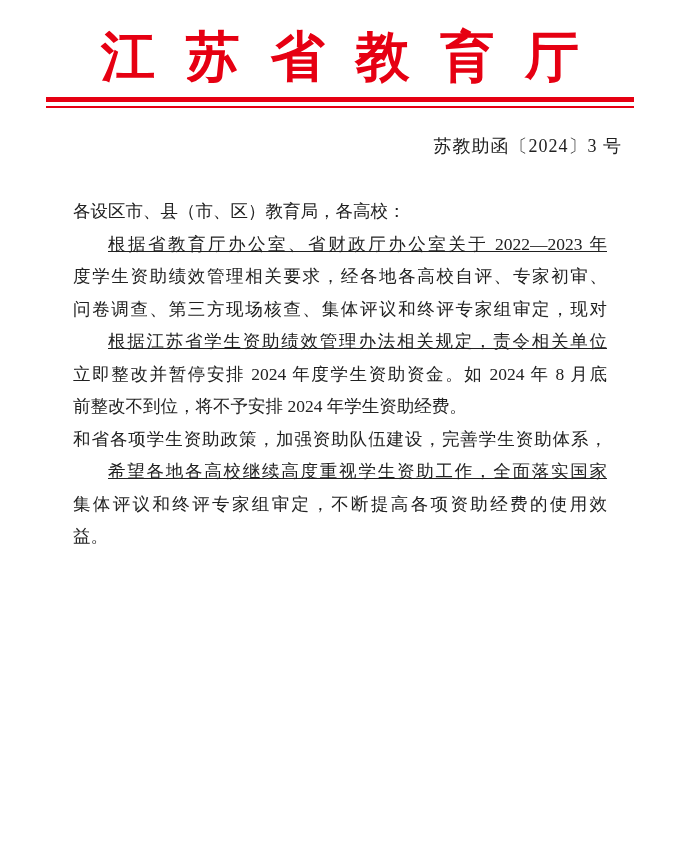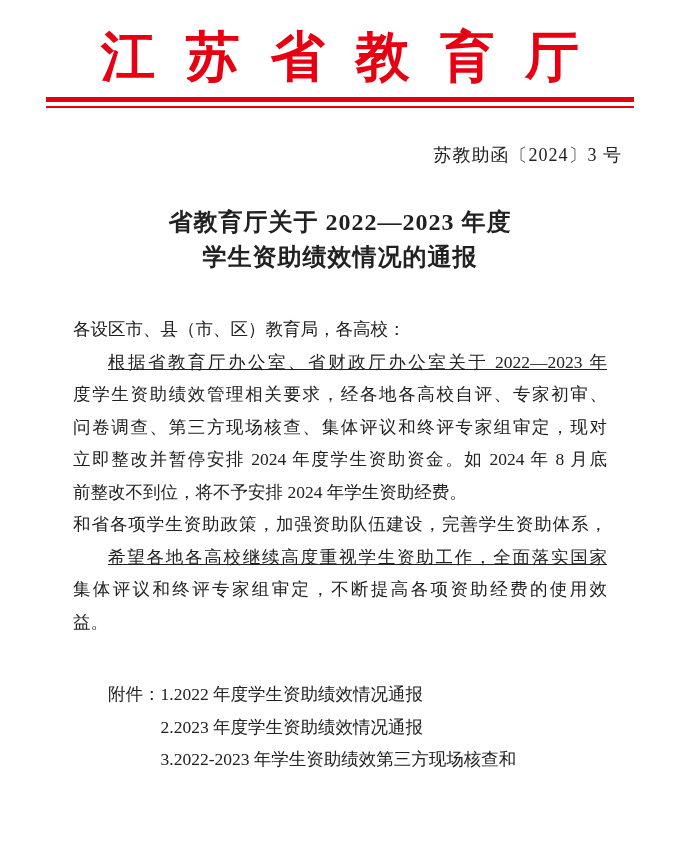--- a/index.html
+++ b/index.html
@@ -34,21 +34,21 @@
     width: 588px; height: 5px;
     margin: 0 auto; background: var(--red);
   }
   .rule-gap { width: 588px; height: 4px; margin: 0 auto; background: #fff; }
   .rule-thin {
     width: 588px; height: 2px;
     margin: 0 auto; background: var(--red);
   }
   
   .doc-number {
-    margin-top: 36px;
+    margin-top: 27px;
     text-align: right;
     padding-right: 58px;
     font-size: 18px;
     line-height: 22px;
     letter-spacing: 1px;
   }
   
   .doc-title {
     margin-top: 39px;
     text-align: center;
@@ -103,52 +103,38 @@
     </div>
     <div class="rules">
       <div class="rule-thick"></div>
       <div class="rule-gap"></div>
       <div class="rule-thin"></div>
     </div>
   </div>
 
   <div class="doc-number">苏教助函〔2024〕3 号</div>
 
-  <div class="doc-title">
-    <div>省教育厅关于 2022—2023 年度</div>
-    <div>学生资助绩效情况的通报</div>
-  </div>
 
   <div class="body-text">
     <div class="bline end">各设区市、县（市、区）教育局，各高校：</div>
 
     <div>
       <div class="bline open">根据省教育厅办公室、省财政厅办公室关于 2022—2023 年</div>
       <div class="bline">度学生资助绩效管理相关要求，经各地各高校自评、专家初审、</div>
       <div class="bline">问卷调查、第三方现场核查、集体评议和终评专家组审定，现对</div>
     </div>
 
     <div>
+      <div class="bline open">根据江苏省学生资助绩效管理办法相关规定，责令相关单位</div>
       <div class="bline">立即整改并暂停安排 2024 年度学生资助资金。如 2024 年 8 月底</div>
       <div class="bline end">前整改不到位，将不予安排 2024 年学生资助经费。</div>
     </div>
 
     <div>
       <div class="bline">和省各项学生资助政策，加强资助队伍建设，完善学生资助体系，</div>
       <div class="bline open">希望各地各高校继续高度重视学生资助工作，全面落实国家</div>
       <div class="bline">集体评议和终评专家组审定，不断提高各项资助经费的使用效</div>
       <div class="bline end">益。</div>
     </div>
   </div>
 
-  <div class="attachments">
-    <div class="att-row">
-      <span class="att-label">附件：</span><span>1.2022 年度学生资助绩效情况通报</span>
-    </div>
-    <div class="att-row att-hang">
-      <span>2.2023 年度学生资助绩效情况通报</span>
-    </div>
-    <div class="att-row att-hang">
-      <span>3.2022-2023 年学生资助绩效第三方现场核查和</span>
-    </div>
-  </div>
 
 </div>
 
 </body></html>

